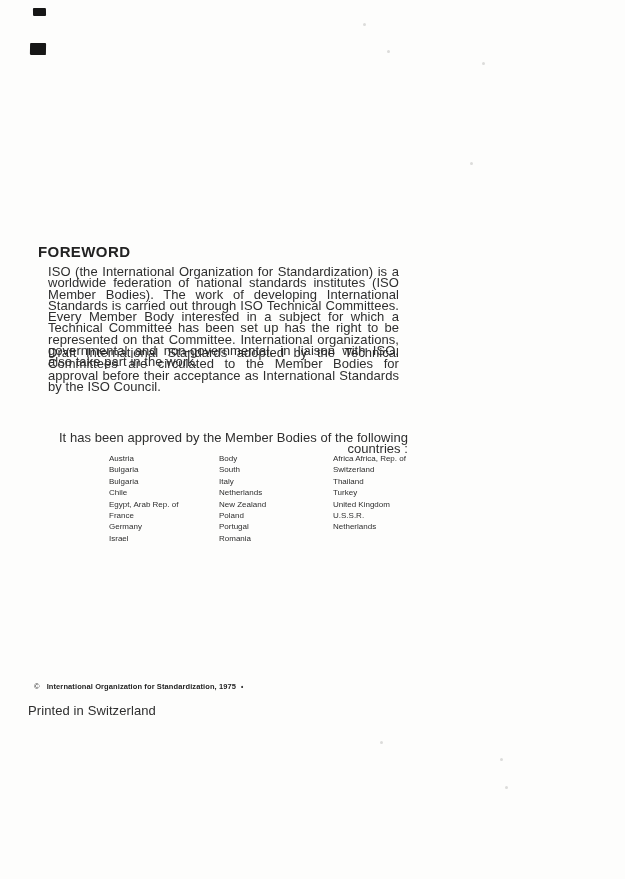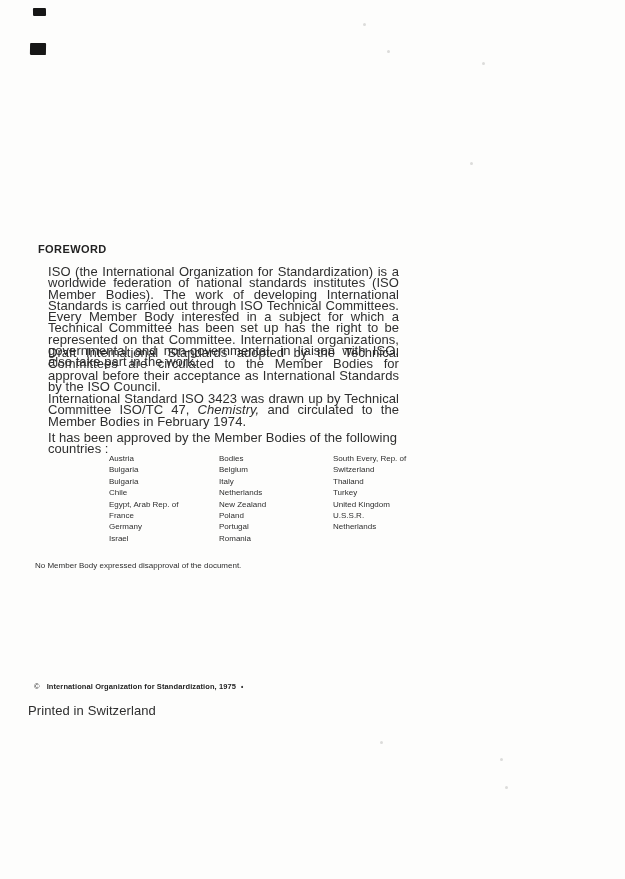--- a/index.html
+++ b/index.html
@@ -26,40 +26,40 @@
   .speck {
     position: absolute;
     width: 3px; height: 3px;
     border-radius: 50%;
     background: #dcdcda;
   }
   .heading {
     position: absolute;
     left: 38px;
     top: 243px;
-    font-size: 11px;
+    font-size: 15px;
     font-weight: bold;
     letter-spacing: 0.4px;
     color: #222222;
   }
   .para {
     position: absolute;
     left: 44px;
     width: 351px;
     margin: 4px;
     font-size: 13px;
     line-height: 11.3px;
     letter-spacing: 0.05px;
     color: #2e2e2e;
   }
   .justify { text-align: justify; text-justify: inter-word; }
   .p1 { top: 262px; }
   .p2 { top: 343px; }
   .p3 { top: 389px; }
-  .p4 { top: 428px; width: 360px; }
+  .p4 { top: 428px; width: 360px; text-align: right; }
   .p3 em { font-style: italic; }
   .countries {
     position: absolute;
     left: 0;
     top: 453px;
     width: 625px;
     font-size: 8px;
     line-height: 11.4px;
     color: #2e2e2e;
   }
@@ -113,55 +113,53 @@
   <div class="speck" style="left:380px;top:741px;"></div>
   <div class="speck" style="left:500px;top:758px;"></div>
   <div class="speck" style="left:505px;top:786px;"></div>
 
   <div class="heading">FOREWORD</div>
 
   <p class="para justify p1">ISO (the International Organization for Standardization) is a worldwide federation of national standards institutes (ISO Member Bodies). The work of developing International Standards is carried out through ISO Technical Committees. Every Member Body interested in a subject for which a Technical Committee has been set up has the right to be represented on that Committee. International organizations, governmental and non-governmental, in liaison with ISO, also take part in the work.</p>
 
   <p class="para justify p2">Draft International Standards adopted by the Technical Committees are circulated to the Member Bodies for approval before their acceptance as International Standards by the ISO Council.</p>
 
-  <p class="para justify p3"><span>International Standard ISO 3423 was drawn up by Technical Committee ISO/TC 47, </span><em>Chemistry,</em><span> and circulated to the Member Bodies in February 1974.</span></p>
 
   <p class="para p4">It has been approved by the Member Bodies of the following countries :</p>
 
   <div class="countries">
     <div class="country-col c1">
       <div class="country">Austria</div>
       <div class="country">Bulgaria</div>
       <div class="country">Bulgaria</div>
       <div class="country">Chile</div>
       <div class="country">Egypt, Arab Rep. of</div>
       <div class="country">France</div>
       <div class="country">Germany</div>
       <div class="country">Israel</div>
     </div>
     <div class="country-col c2">
-      <div class="country">Bodies</div>
-      <div class="country">Belgium</div>
+      <div class="country">Body</div>
+      <div class="country">South</div>
       <div class="country">Italy</div>
       <div class="country">Netherlands</div>
       <div class="country">New Zealand</div>
       <div class="country">Poland</div>
       <div class="country">Portugal</div>
       <div class="country">Romania</div>
     </div>
     <div class="country-col c3">
-      <div class="country">South Every, Rep. of</div>
+      <div class="country">Africa Africa, Rep. of</div>
       <div class="country">Switzerland</div>
       <div class="country">Thailand</div>
       <div class="country">Turkey</div>
       <div class="country">United Kingdom</div>
       <div class="country">U.S.S.R.</div>
       <div class="country">Netherlands</div>
     </div>
   </div>
 
-  <p class="note">No Member Body expressed disapproval of the document.</p>
 
   <div class="copyright"><span class="c-symbol">©</span><span>International Organization for Standardization, 1975</span><span class="c-bullet">•</span></div>
 
   <div class="printed">Printed in Switzerland</div>
 
 </div>
 
 </body></html>

